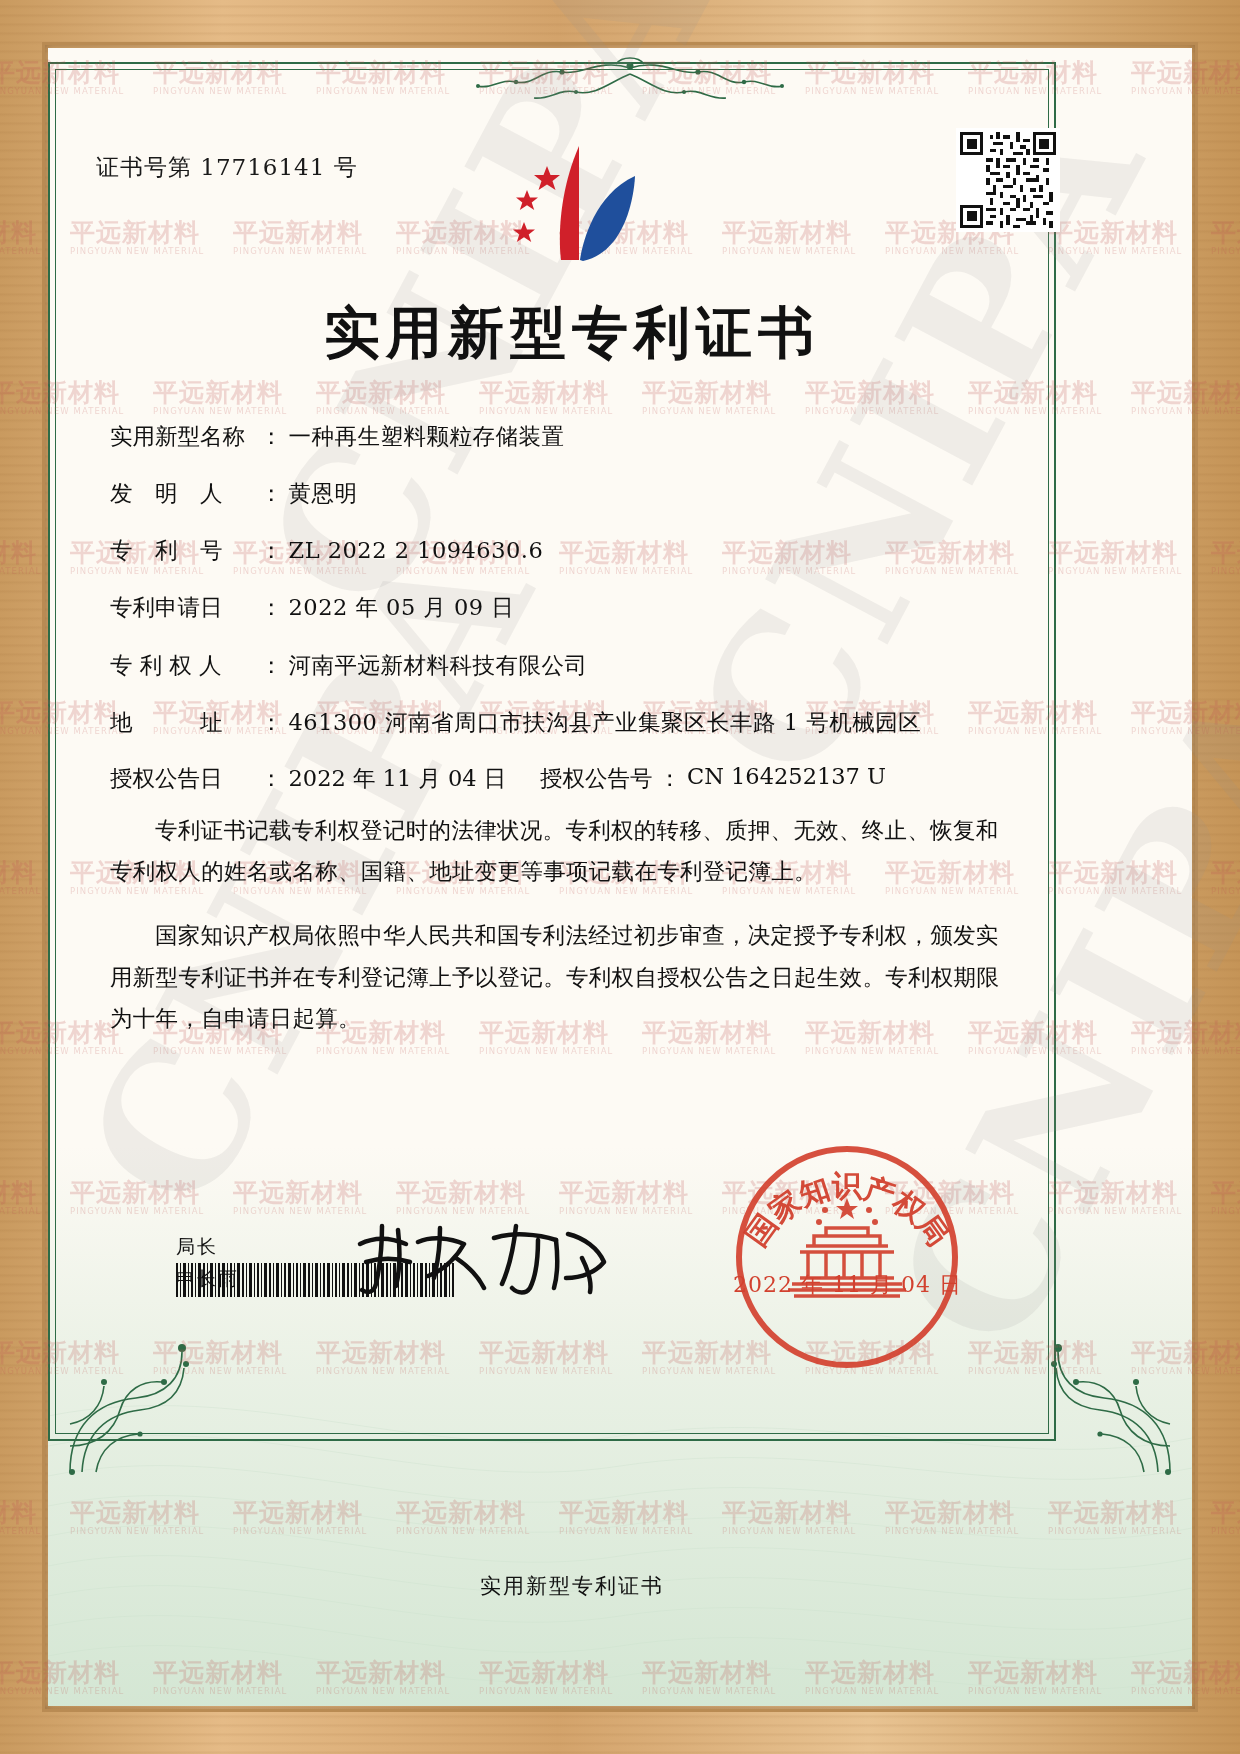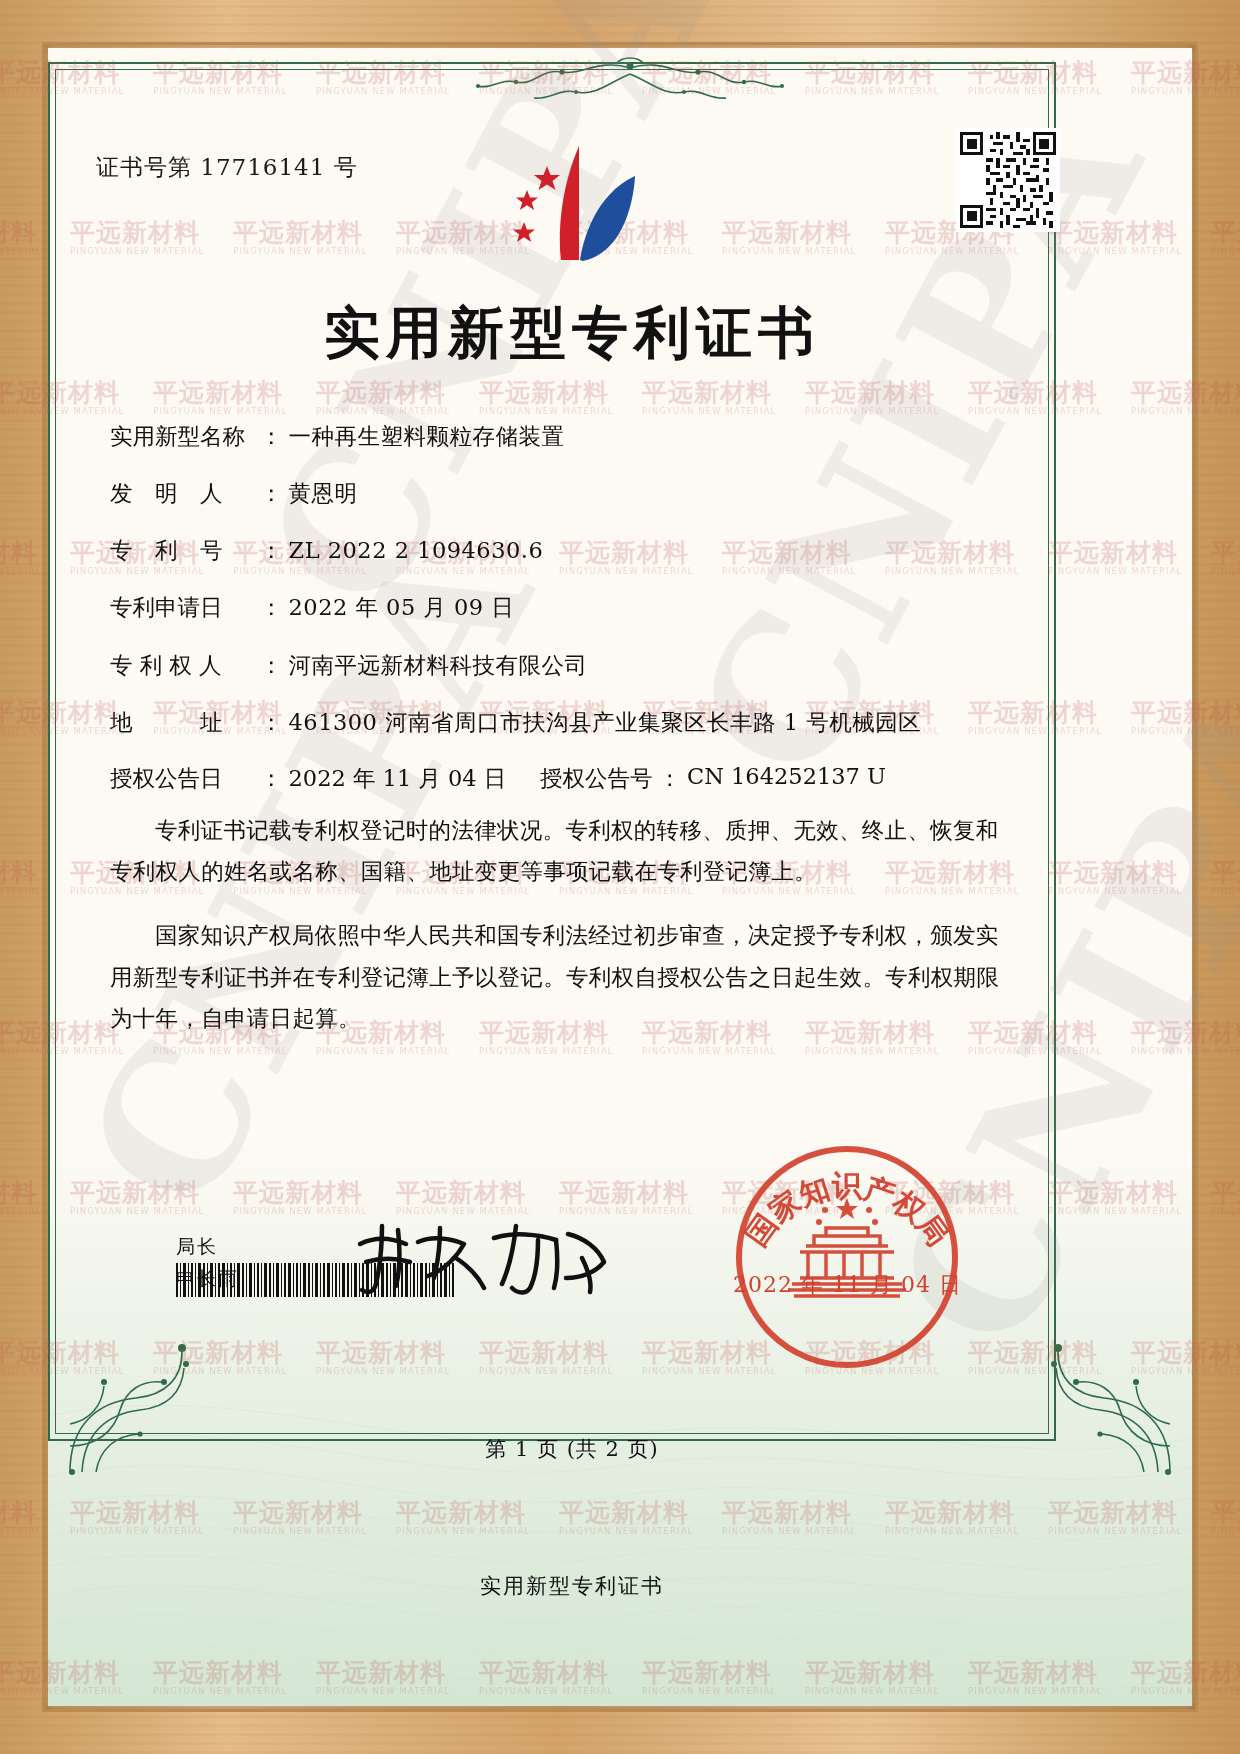--- a/index.html
+++ b/index.html
@@ -649,21 +649,20 @@
     <g fill="#d2412f" opacity="0.92">
       <polygon points="125,66 128,74 136,74 129.5,79 132,87 125,82 118,87 120.5,79 114,74 122,74"></polygon>
       <circle cx="103" cy="78" r="3"></circle>
         <circle cx="147" cy="78" r="3"></circle>
       <circle cx="97" cy="90" r="3"></circle>
         <circle cx="153" cy="90" r="3"></circle>
     </g>
   </svg>
   <div class="seal-date">2022 年 11 月 04 日</div>
 
-  <div class="page-no">第 1 页 (共 2 页)</div>
   <div class="footer-note">实用新型专利证书</div>
 </div>
 
 <div class="watermarks">
   <div class="big-wm" style="left:130px; top:160px;">CNIPA</div>
   <div class="big-wm" style="left:560px; top:330px;">CNIPA</div>
   <div class="big-wm" style="left:-50px; top:760px;">CNIPA</div>
   <div class="big-wm" style="left:760px; top:900px;">CNIPA</div>
   <div id="wm-tiles">
       <div class="wm" style="left: -10px; top: 60px;"><span class="wm-cn">平远新材料</span><span class="wm-en">PINGYUAN NEW MATERIAL</span></div>

